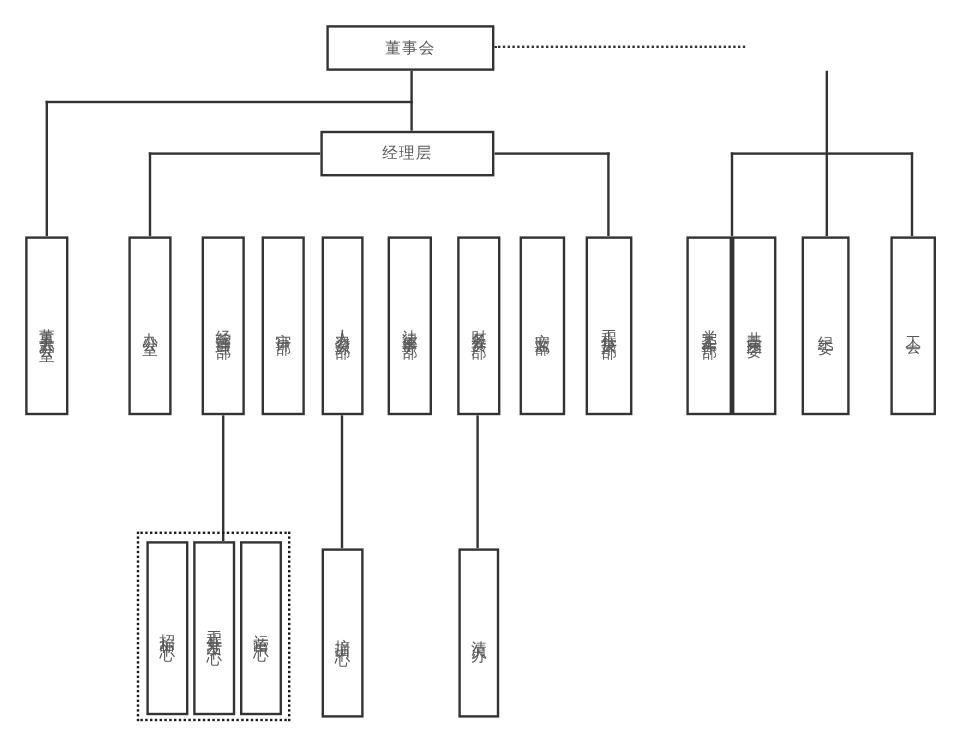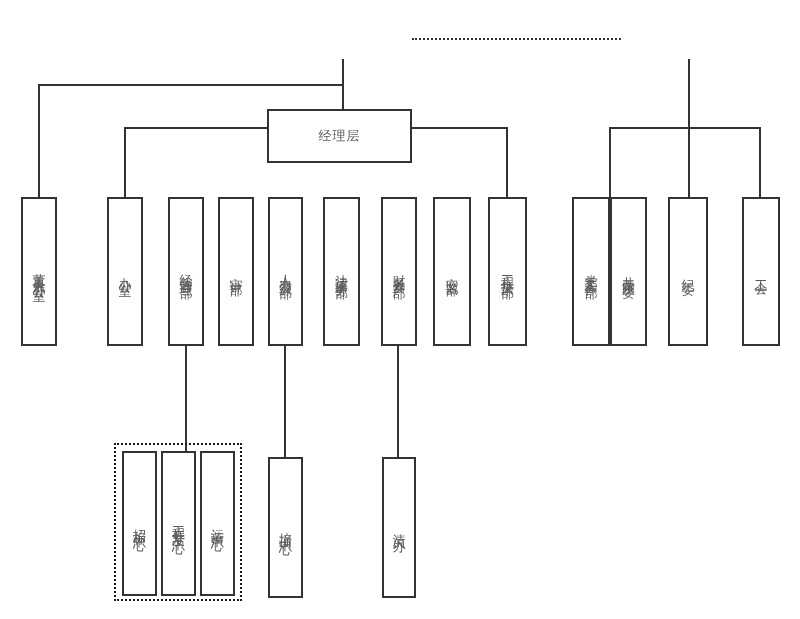--- a/index.html
+++ b/index.html
@@ -47,21 +47,22 @@
     border:2px dotted #1a1a1a;
     background:transparent;
     z-index:1;
   }
 </style>
 </head>
 <body>
 
 <div id="canvas">
 
-  <div class="node h-node" style="left:267px;top:109px;width:145px;height:54px;">经理层</div>
+  <div class="node h-node" style="left:272px;top:21px;width:140px;height:38px;">董事会</div>
+  <div class="node h-node" style="left:267px;top:109px;width:145px;height:38px;">经理层</div>
 
   <div class="dotted-hline" style="left:412px;top:38px;width:209px;"></div>
 
   <div class="line vline" style="left:342px;top:59px;height:50px;"></div>
 
   <div class="line hline" style="left:38px;top:84px;width:306px;"></div>
   <div class="line vline" style="left:38px;top:84px;height:113px;"></div>
 
   <div class="line hline" style="left:124px;top:127px;width:143px;"></div>
   <div class="line vline" style="left:124px;top:127px;height:70px;"></div>

